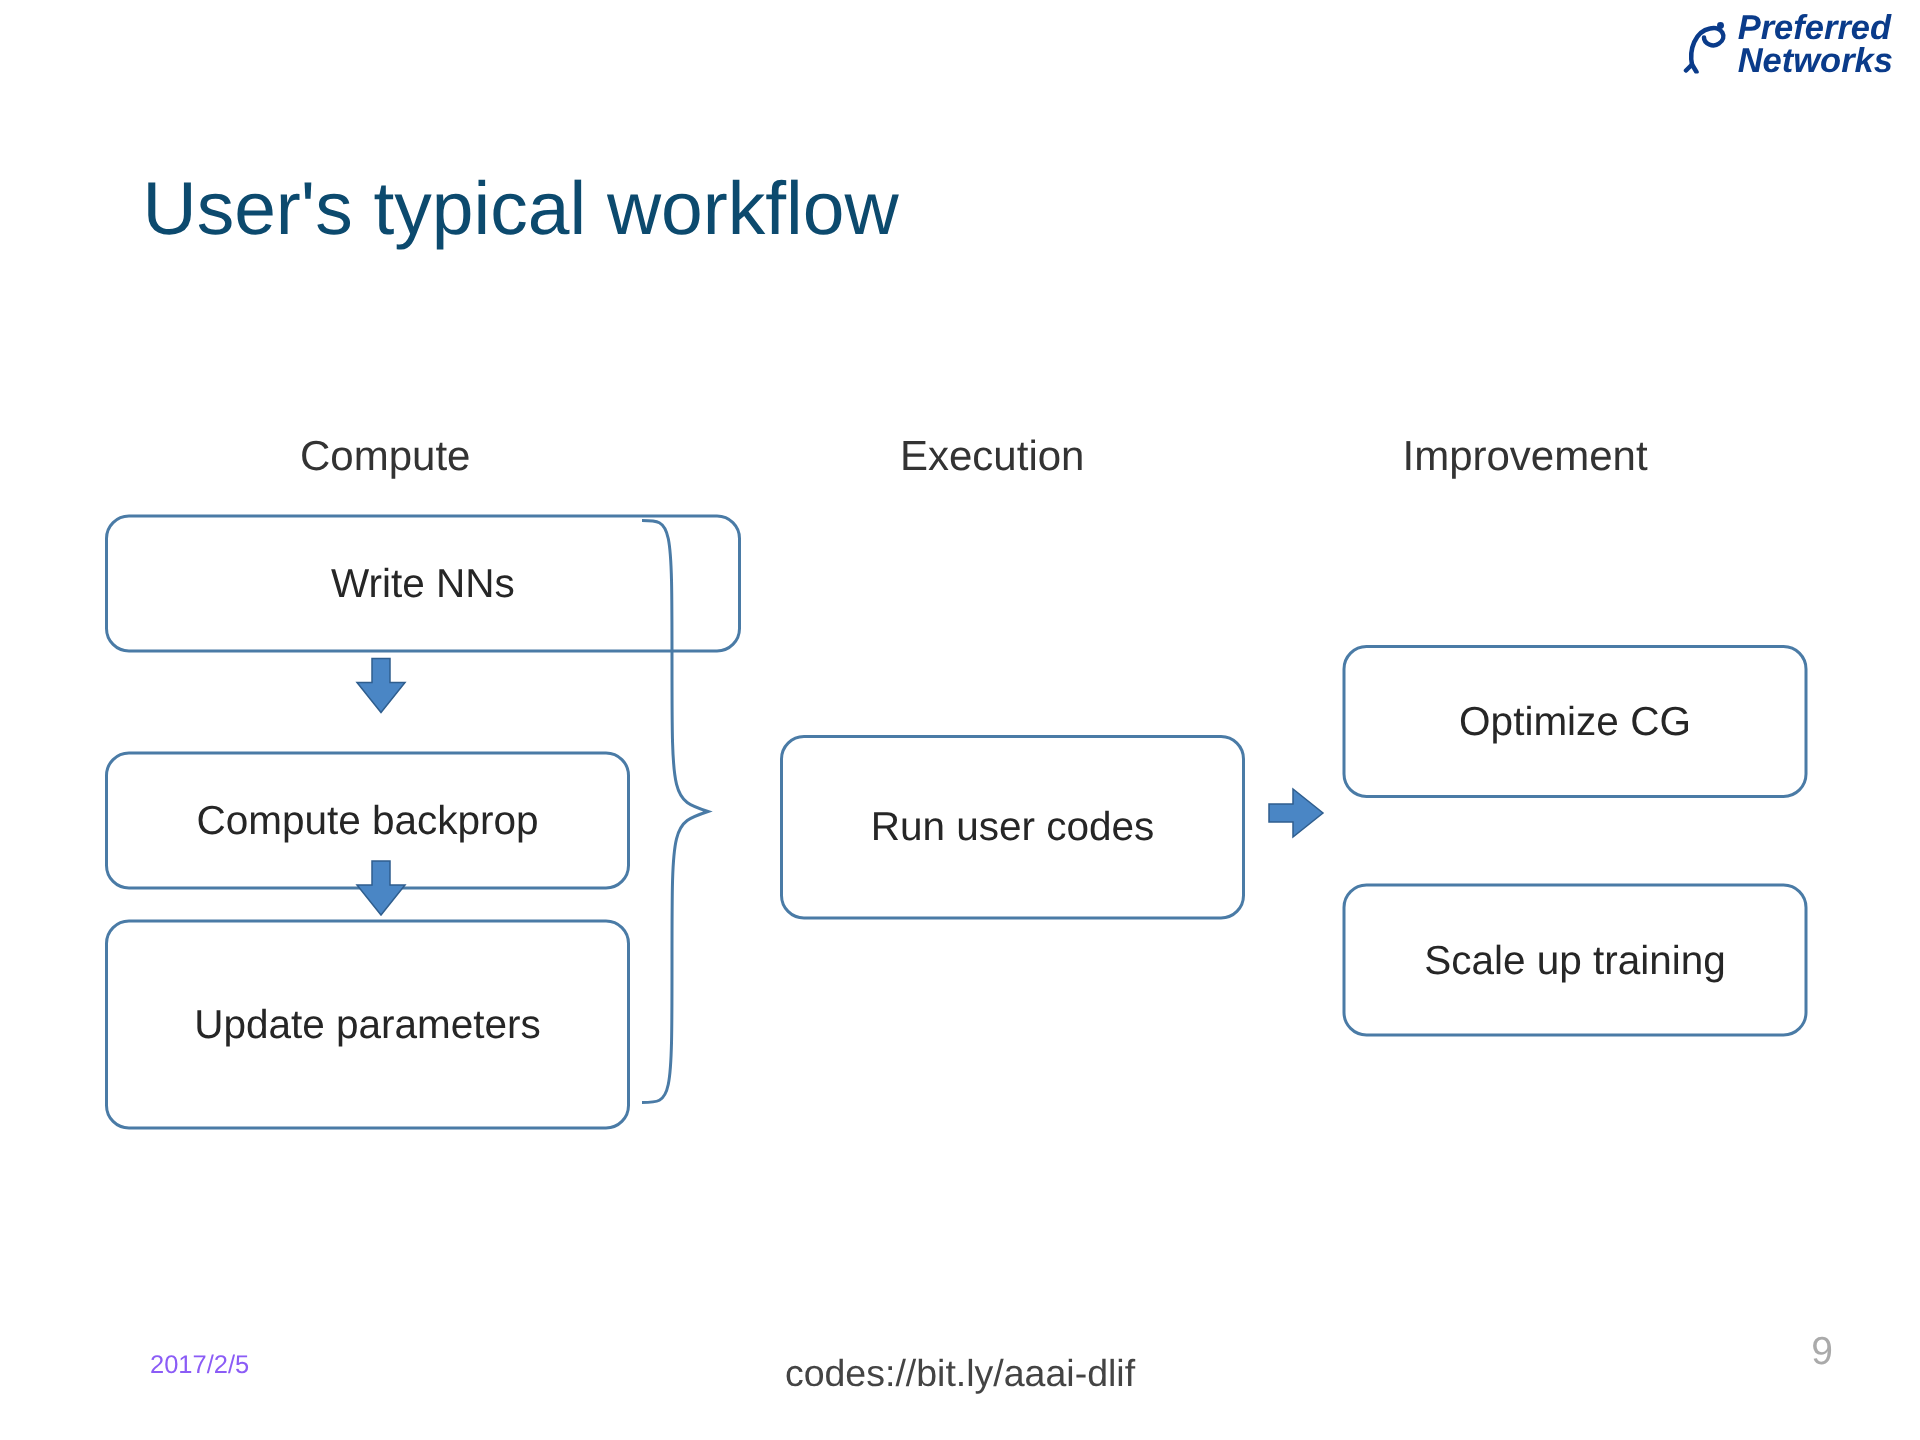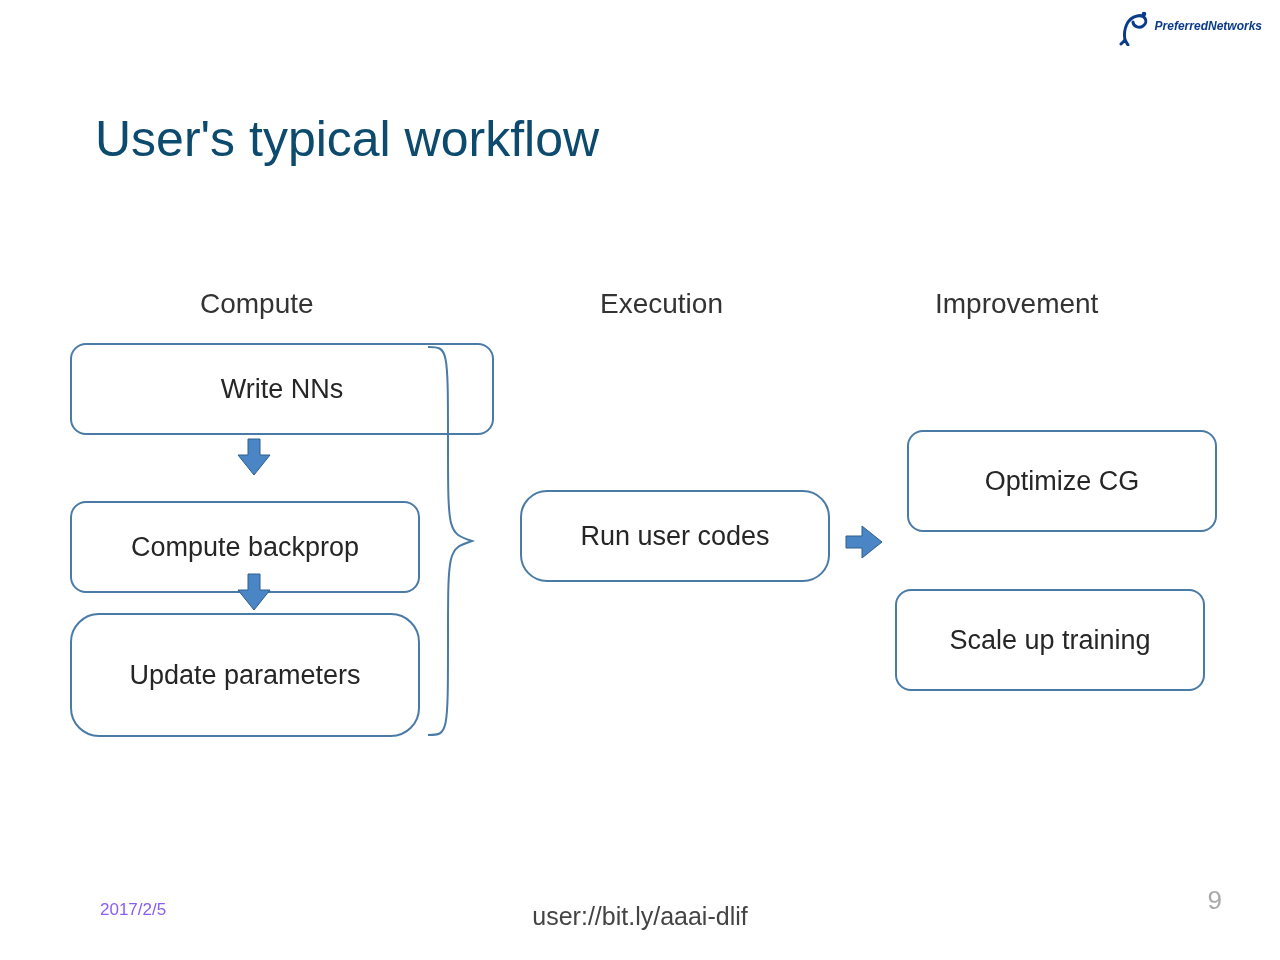--- a/index.html
+++ b/index.html
@@ -18,24 +18,24 @@
     display: flex;
     align-items: center;
     gap: 4px;
   }
   .logo-mark {
     width: 34px;
     height: 38px;
   }
   .logo-text {
     display: flex;
-    flex-direction: row;
+    flex-direction: column;
     font-weight: 700;
     color: #0a3b8a;
-    font-size: 12px;
+    font-size: 23px;
     line-height: 0.95;
     font-style: italic;
   }
   .title {
     position: absolute;
     top: 110px;
     left: 95px;
     font-size: 50px;
     font-weight: 300;
     color: #0c4a6e;
@@ -58,25 +58,25 @@
     display: flex;
     align-items: center;
     justify-content: center;
     font-size: 27px;
     color: #262626;
     padding: 0 10px;
   }
 
   .box-write   { top: 343px; left: 70px;  width: 424px; height: 92px; }
   .box-compute { top: 478px; left: 70px;  width: 350px; height: 92px; margin-top: 23px; }
-  .box-update  { top: 613px; left: 70px;  width: 350px; height: 124px; border-radius: 29px; }
+  .box-update  { top: 613px; left: 70px;  width: 350px; height: 140px; }
 
-  .box-run     { top: 490px; left: 520px; width: 310px; height: 92px; border-radius: 27px; }
+  .box-run     { top: 490px; left: 520px; width: 310px; height: 123px; }
 
-  .box-optimize{ top: 430px; left: 895px; width: 310px; height: 102px; margin-left: 12px; }
+  .box-optimize{ top: 430px; left: 895px; width: 310px; height: 102px; }
   .box-scale   { top: 545px; left: 895px; width: 310px; height: 102px; margin-top: 44px; }
 
   .arrow-down {
     position: absolute;
     width: 40px;
     height: 40px;
   }
   .arrow-right {
     position: absolute;
     width: 40px;
@@ -159,15 +159,15 @@
 
 <svg class="arrow-right ar1" viewBox="0 0 40 40">
   <path d="M2 14 H18 V4 L38 20 L18 36 V26 H2 Z" fill="#4a86c5" stroke="#2f5e8e" stroke-width="1"></path>
 </svg>
 
 <div class="box box-optimize">Optimize CG</div>
 <div class="box box-scale">Scale up training</div>
 
 <div class="footer-date">2017/2/5</div>
 <div class="footer-center">
-  <div>user://bit.ly/aaai-dlif</div>
+  <div>codes://bit.ly/aaai-dlif</div>
 </div>
 <div class="footer-page">9</div>
 
 </body></html>

